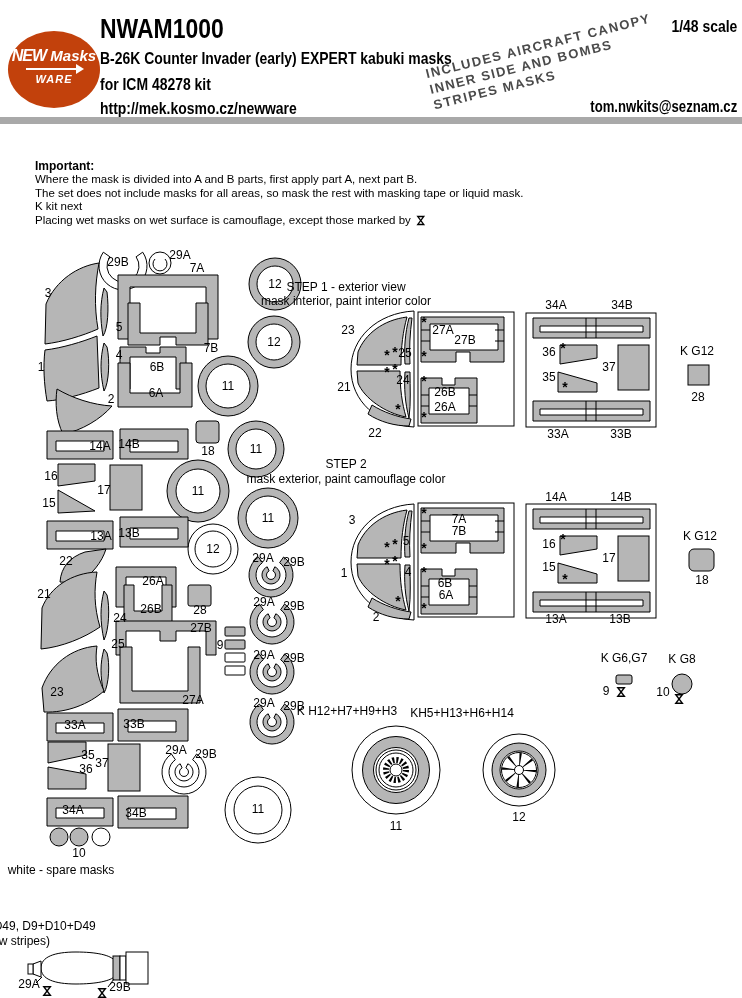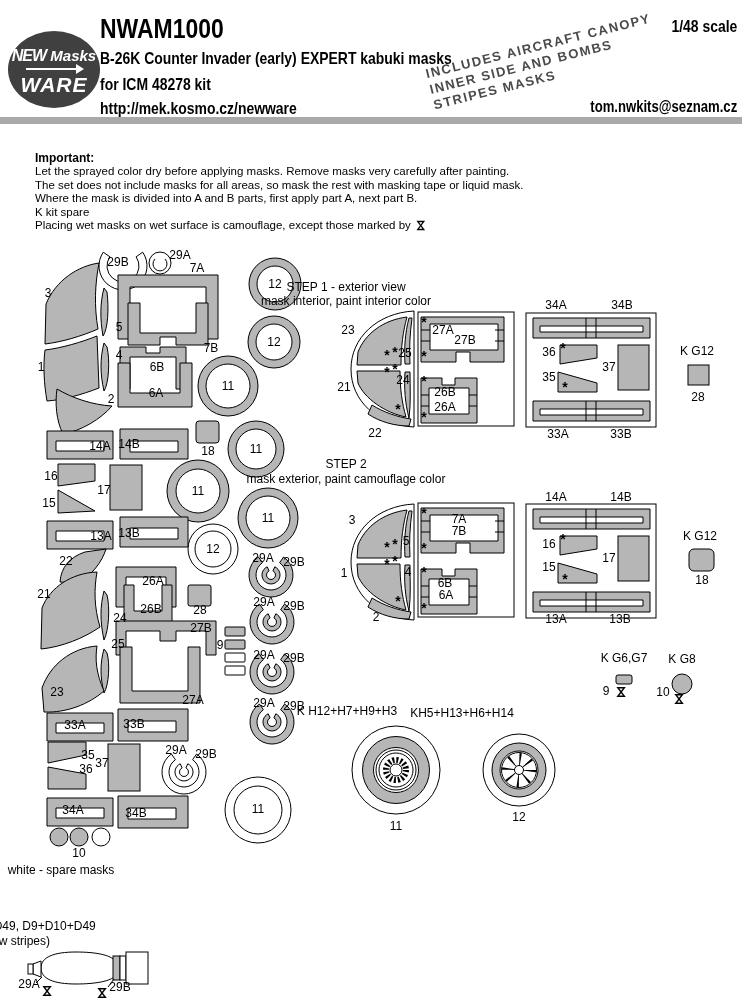--- a/index.html
+++ b/index.html
@@ -1,40 +1,40 @@
 <!DOCTYPE html>
 <html><head>
 <meta charset="utf-8">
 <style>
   html,body{margin:0;padding:0}
   body{width:742px;height:998px;position:relative;background:#fff;
        font-family:"Liberation Sans",sans-serif;color:#000;overflow:hidden}
   
-  .logo{position:absolute;left:8px;top:31px;width:92px;height:77px;background:#404040;
+  .logo{position:absolute;left:8px;top:31px;width:92px;height:77px;background:#c2410c;
         border-radius:50%;color:#fff;text-align:center;font-style:italic;font-weight:bold}
   .logo .l1{margin-top:16px;font-size:15px;white-space:nowrap}
   .logo .nw{font-size:16px;letter-spacing:-1px}
   .logo .mk{font-size:15px}
   .arrow{width:56px;height:2px;background:#fff;margin:3px auto 3px;position:relative}
   .arrow:after{content:"";position:absolute;right:-2px;top:-4px;border-left:8px solid #fff;
         border-top:5px solid transparent;border-bottom:5px solid transparent}
-  .logo .l3{font-size:21px;letter-spacing:1px}
+  .logo .l3{font-size:11px;letter-spacing:1px}
   .cond{transform:scaleX(.82);transform-origin:0 0;white-space:nowrap}
   .condr{transform:scaleX(.82);transform-origin:100% 0;white-space:nowrap}
   .code{position:absolute;left:100px;top:13px;font-size:28px;font-weight:bold;letter-spacing:0px}
   .title{position:absolute;left:100px;top:49px;font-size:17px;font-weight:bold}
   .kit{position:absolute;left:100px;top:75px;font-size:17px;font-weight:bold}
   .url{position:absolute;left:100px;top:99px;font-size:17px;font-weight:bold}
   .scale{position:absolute;right:5px;top:17px;font-size:17px;font-weight:bold;text-align:right}
   .email{position:absolute;right:5px;top:98px;font-size:16px;font-weight:bold;text-align:right}
   .diag{position:absolute;left:430px;top:66px;transform:rotate(-14deg);transform-origin:0 50%;
         font-size:13px;color:#4a4a4a;letter-spacing:1.5px;line-height:16px;white-space:nowrap;font-weight:bold}
   .rule{position:absolute;left:0;top:117px;width:742px;height:7px;background:#a9a9a9}
   
-  .instr{position:absolute;left:35px;top:152px;width:620px;font-size:11.5px;line-height:13.4px}
+  .instr{position:absolute;left:35px;top:160px;width:620px;font-size:11.5px;line-height:13.4px}
   .instr .h{font-weight:bold;font-size:12px}
   .wet-inline{display:inline-block;transform:rotate(90deg);font-family:"DejaVu Sans",sans-serif;
         font-weight:bold;font-size:12px}
   
   #sheet{position:absolute;left:0;top:0}
   .g{fill:#b6b6b6;stroke:#000;stroke-width:1}
   .w{fill:#fff;stroke:#000;stroke-width:1}
   .n{fill:none;stroke:#000;stroke-width:1}
   .rg{fill:none;stroke:#b6b6b6}
   .lb{font-family:"Liberation Sans",sans-serif;font-size:12px;fill:#000;text-anchor:middle}
@@ -381,18 +381,17 @@
 <div class="email condr">tom.nwkits@seznam.cz</div>
 <div class="diag">
   <div>INCLUDES AIRCRAFT CANOPY</div>
   <div>INNER SIDE AND BOMBS</div>
   <div>STRIPES MASKS</div>
 </div>
 <div class="rule"></div>
 
 <div class="instr">
   <div class="h">Important:</div>
-  <div>Let the sprayed color dry before applying masks. Remove masks very carefully after painting.</div>
+  <div>Where the mask is divided into A and B parts, first apply part A, next part B.</div>
   <div>The set does not include masks for all areas, so mask the rest with masking tape or liquid mask.</div>
-  <div>Where the mask is divided into A and B parts, first apply part A, next part B.</div>
-  <div>K kit spare</div>
+  <div>K kit next</div>
   <div><span>Placing wet masks on wet surface is camouflage, except those marked by</span> <span class="wet-inline">⋈</span></div>
 </div>
 
 </body></html>

